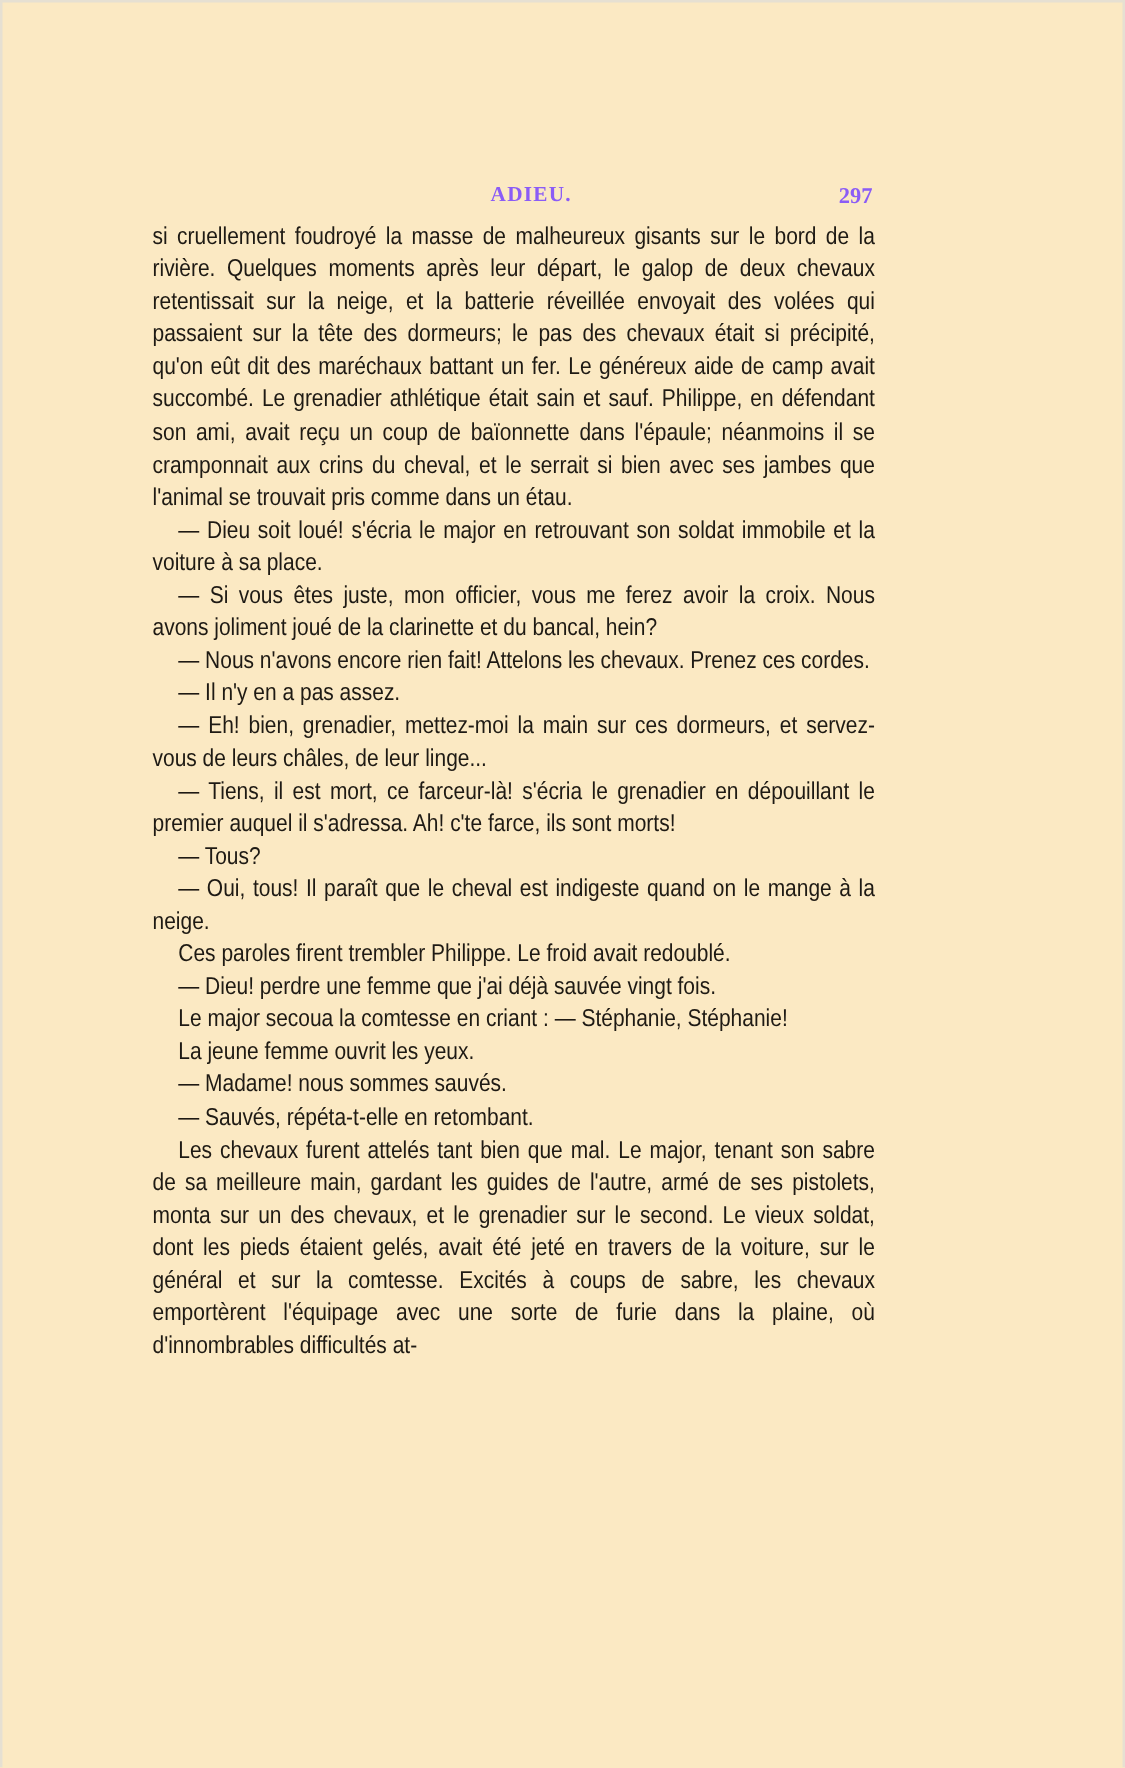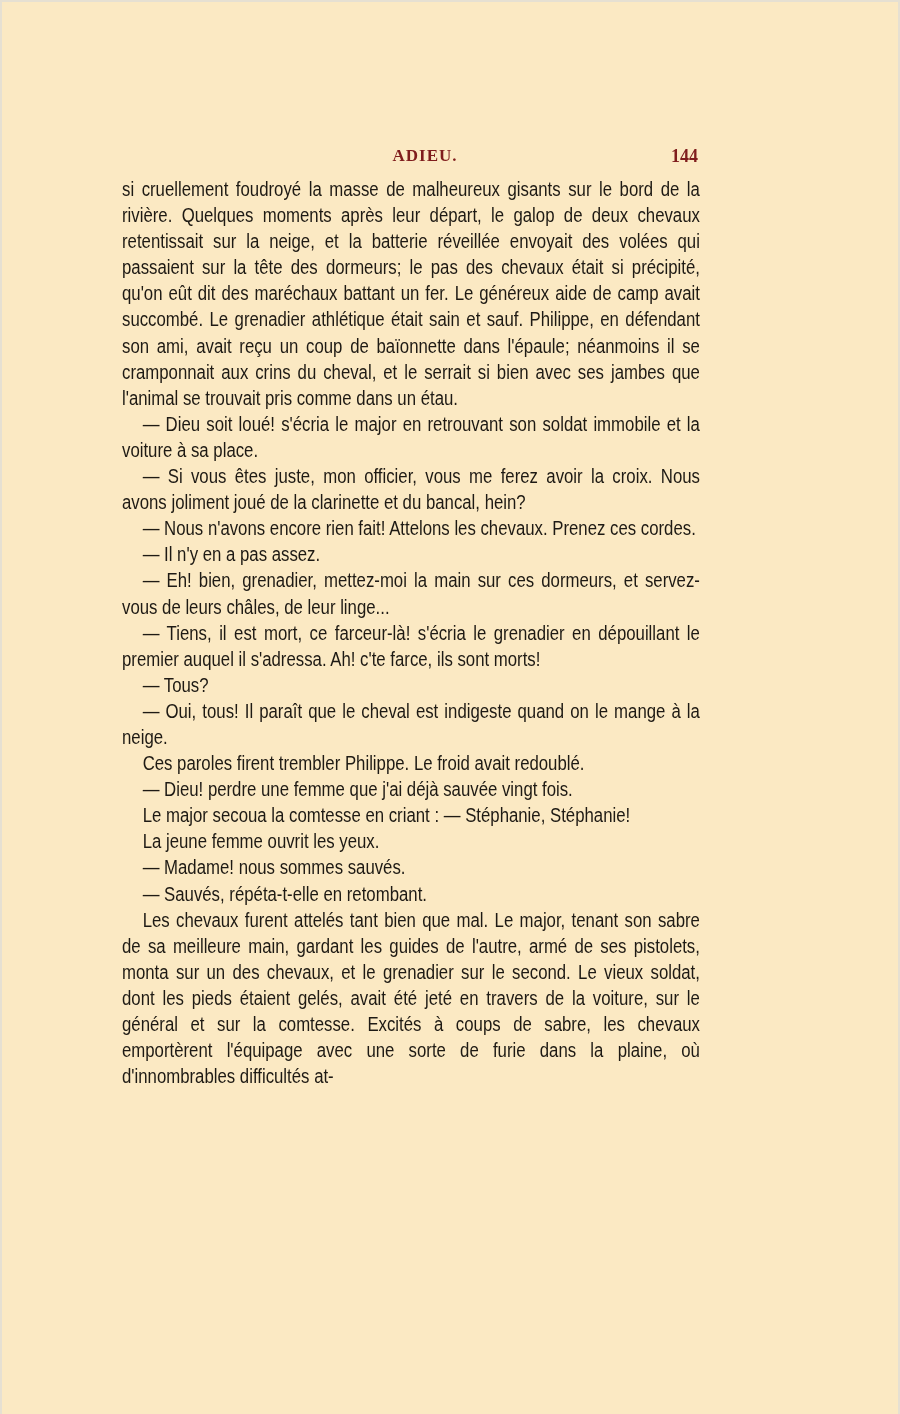--- a/index.html
+++ b/index.html
@@ -10,21 +10,21 @@
     overflow: hidden;
   }
   .page {
     position: absolute; left: 0; top: 0; width: 900px; height: 1414px;
     background: #fbe9c3;
     box-shadow: inset 2px 0 0 #e6e0d2, inset -2px 0 0 #e6e0d2, inset 0 2px 0 #e6e0d2;
   }
   .header {
     position: absolute; top: 146px; left: 122px; width: 576px; height: 22px;
     font-family: "Liberation Serif", serif;
-    font-weight: bold; font-size: 17px; color: #7f1d1d;
+    font-weight: bold; font-size: 17px; color: #8b5cf6;
   }
   .running-title {
     position: absolute; left: 0; right: 0; text-align: center; top: 0;
     letter-spacing: 1px; padding-left: 30px;
   }
   .page-number {
     position: absolute; right: 0; top: 0; font-size: 18px;
   }
   .text {
     position: absolute; top: 176px; left: 122px; width: 578px;
@@ -36,21 +36,21 @@
   }
   .text p { margin: 0; text-indent: 0; }
   .text p.indent { text-indent: 24px; }
 </style>
 </head>
 <body>
 
 <div class="page">
   <div class="header">
     <span class="running-title">ADIEU.</span>
-    <span class="page-number">144</span>
+    <span class="page-number">297</span>
   </div>
   <div class="text">
     <p>si cruellement foudroyé la masse de malheureux gisants sur le bord de la rivière. Quelques moments après leur départ, le galop de deux chevaux retentissait sur la neige, et la batterie réveillée envoyait des volées qui passaient sur la tête des dormeurs; le pas des chevaux était si précipité, qu'on eût dit des maréchaux battant un fer. Le généreux aide de camp avait succombé. Le grenadier athlétique était sain et sauf. Philippe, en défendant son ami, avait reçu un coup de baïonnette dans l'épaule; néanmoins il se cramponnait aux crins du cheval, et le serrait si bien avec ses jambes que l'animal se trouvait pris comme dans un étau.</p>
     <p class="indent">— Dieu soit loué! s'écria le major en retrouvant son soldat immobile et la voiture à sa place.</p>
     <p class="indent">— Si vous êtes juste, mon officier, vous me ferez avoir la croix. Nous avons joliment joué de la clarinette et du bancal, hein?</p>
     <p class="indent">— Nous n'avons encore rien fait! Attelons les chevaux. Prenez ces cordes.</p>
     <p class="indent">— Il n'y en a pas assez.</p>
     <p class="indent">— Eh! bien, grenadier, mettez-moi la main sur ces dormeurs, et servez-vous de leurs châles, de leur linge...</p>
     <p class="indent">— Tiens, il est mort, ce farceur-là! s'écria le grenadier en dépouillant le premier auquel il s'adressa. Ah! c'te farce, ils sont morts!</p>
     <p class="indent">— Tous?</p>

